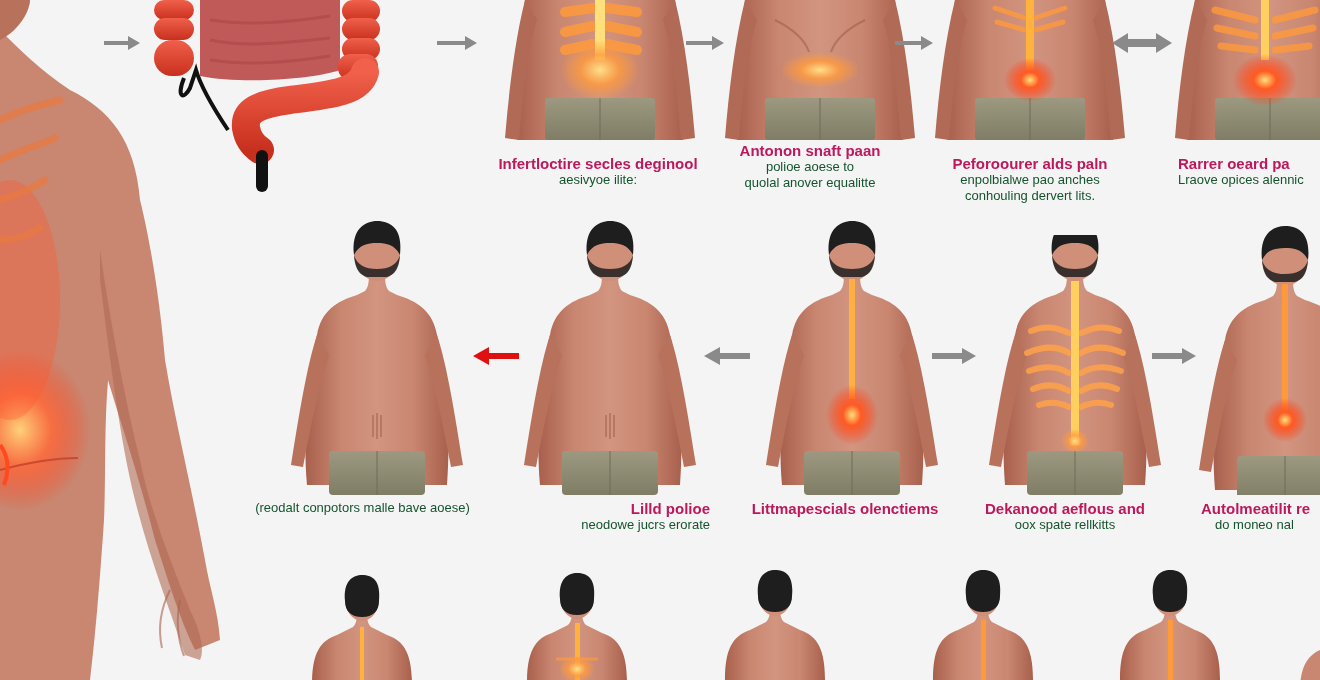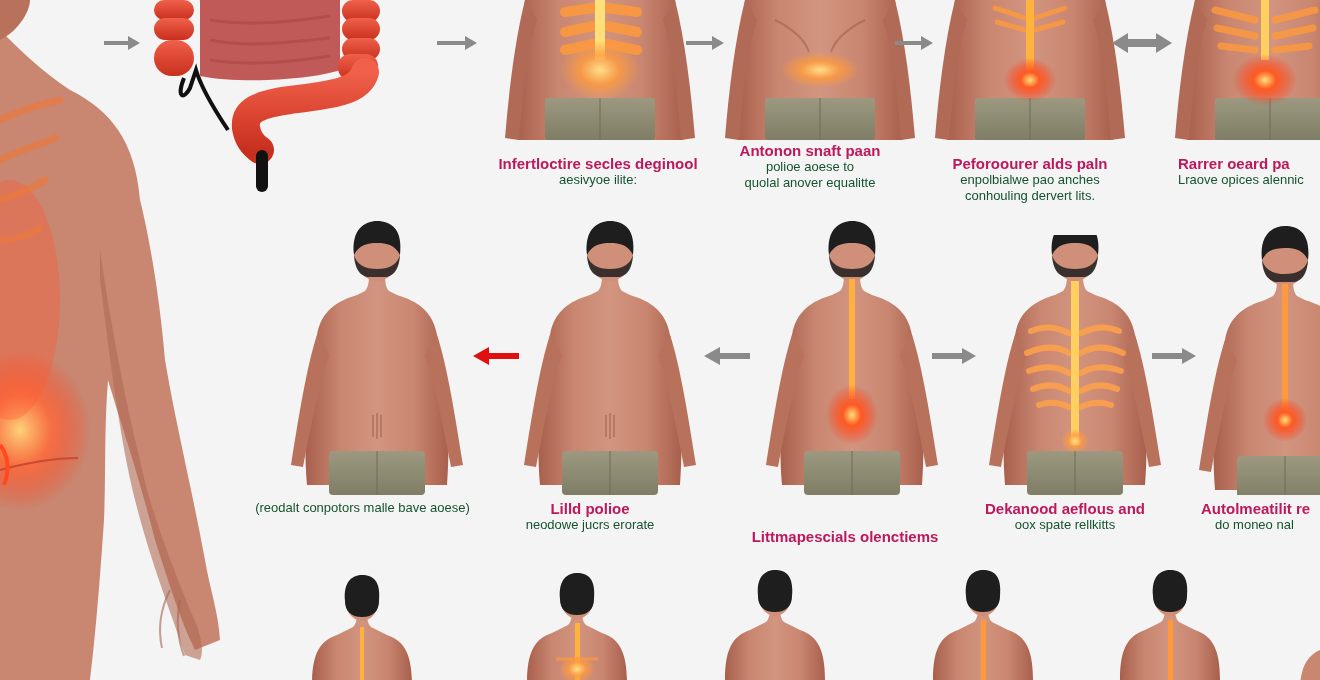--- a/index.html
+++ b/index.html
@@ -264,25 +264,25 @@
   </div>
 <div class="arrow" style="left:1152px;top:348px;">
     <svg width="44" height="16">
       <path d="M0,5 L30,5 L30,0 L44,8 L30,16 L30,11 L0,11 Z" fill="#8a8a8a"></path>
     </svg>
   </div>
 
 <div class="caption" style="left:230px;top:500px;width:265px;">
   <div class="s">(reodalt conpotors malle bave aoese)</div>
 </div>
-<div class="caption" style="left:490px;top:500px;width:200px;">
+<div class="caption" style="left:510px;top:500px;width:200px;text-align:right;">
   <div class="t">Lilld polioe</div>
   <div class="s">neodowe jucrs erorate</div>
 </div>
-<div class="caption" style="left:725px;top:500px;width:240px;margin-top:28px;">
+<div class="caption" style="left:725px;top:500px;width:240px;">
   <div class="t">Littmapescials olenctiems</div>
 </div>
 <div class="caption" style="left:960px;top:500px;width:210px;">
   <div class="t">Dekanood aeflous and</div>
   <div class="s">oox spate rellkitts</div>
 </div>
 <div class="caption" style="left:1195px;top:500px;width:200px;text-align:left;padding-left:6px;">
   <div class="t">Autolmeatilit re</div>
   <div class="s" style="padding-left:14px;">do moneo nal</div>
 </div>

